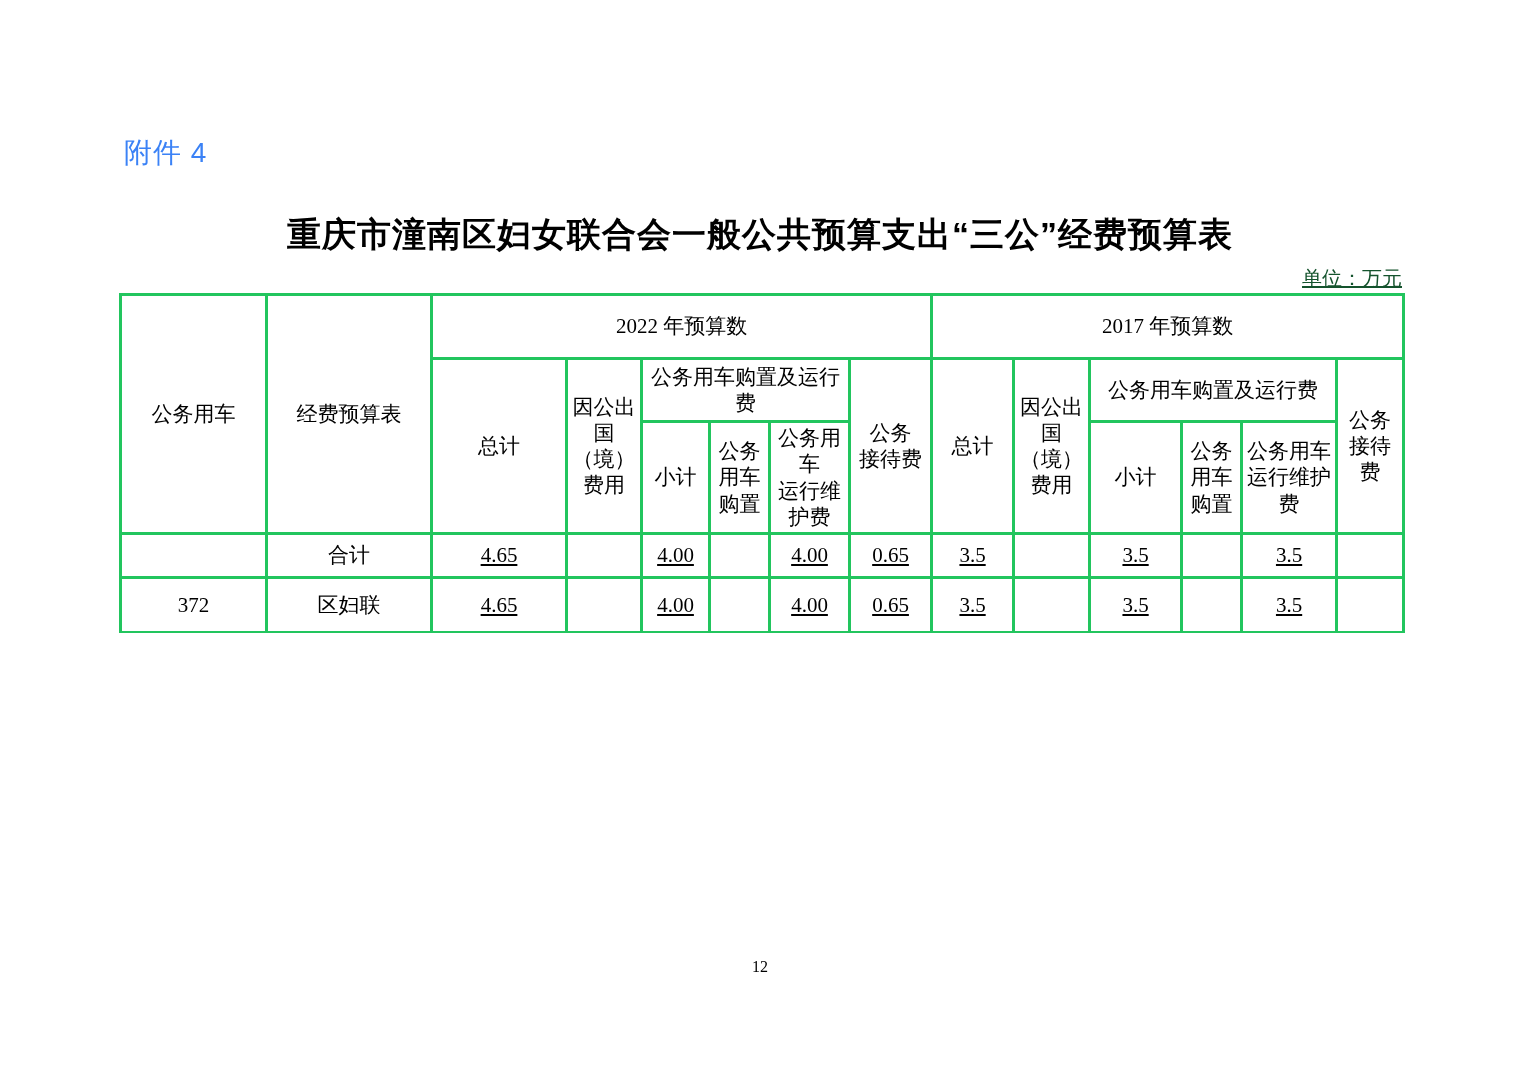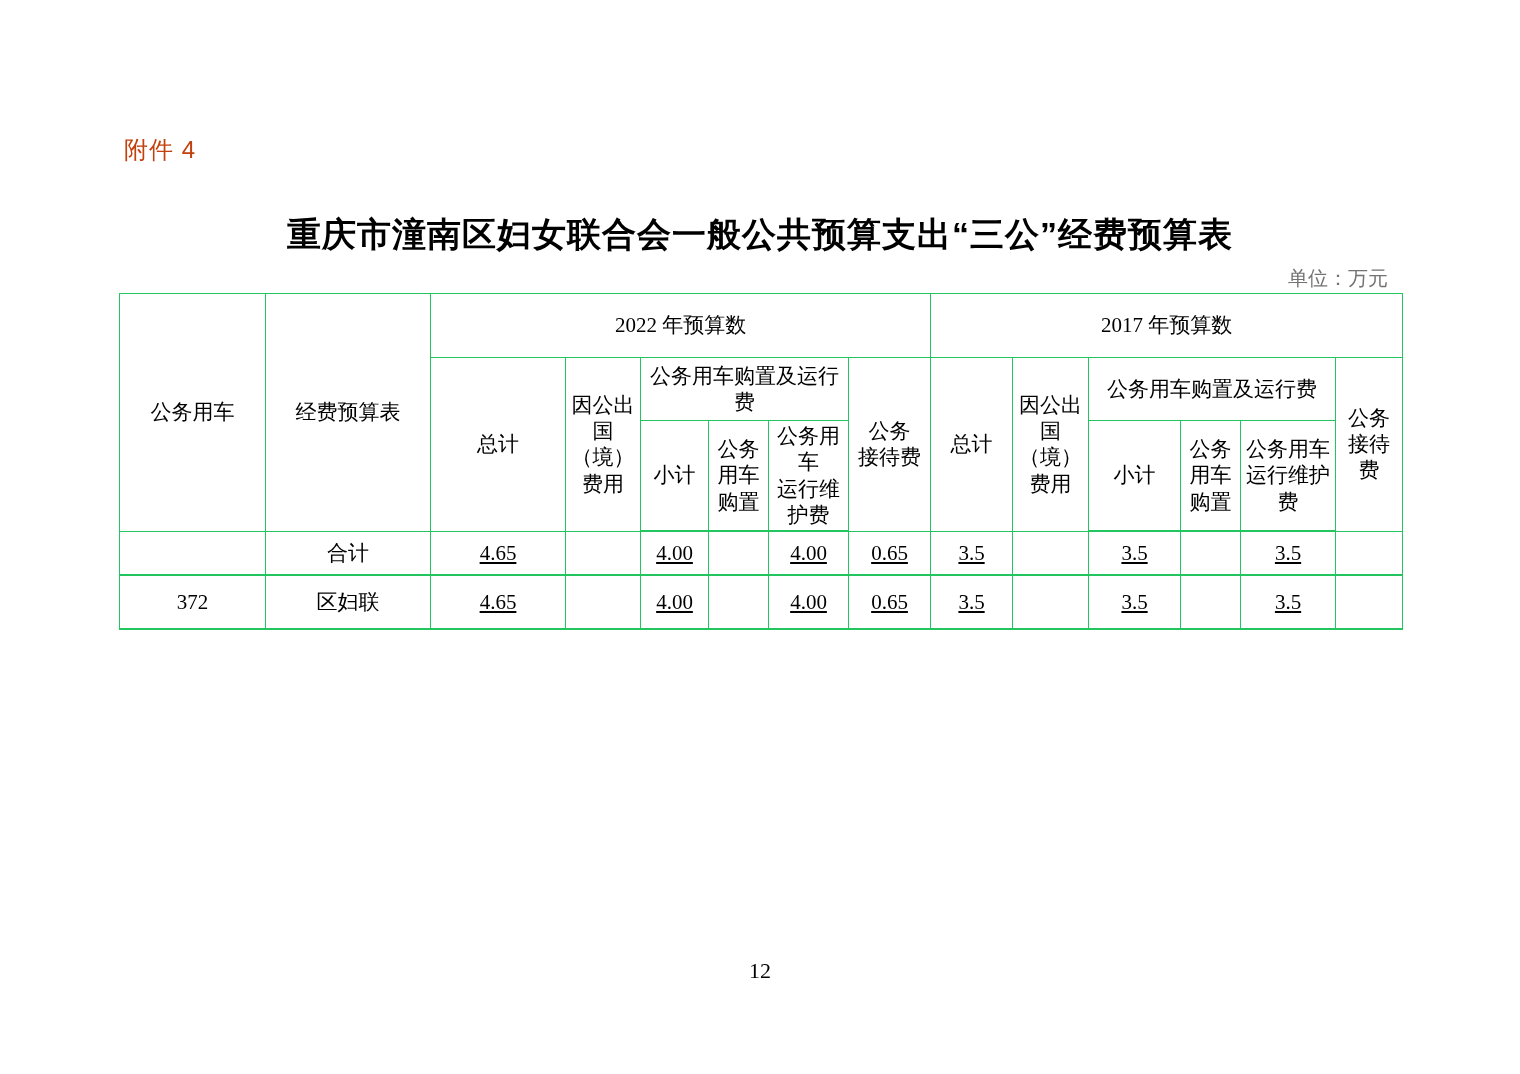--- a/index.html
+++ b/index.html
@@ -10,54 +10,55 @@
     height: 1074px;
     background: #ffffff;
     color: #111;
     font-family: "Liberation Serif", "DejaVu Serif", serif;
     overflow: hidden;
   }
   .attachment {
     position: absolute;
     left: 124px;
     top: 134px;
-    font-size: 24px;
+    font-size: 28px;
     font-family: "Liberation Sans", "DejaVu Sans", sans-serif;
-    color: #c2410c;
+    color: #3b82f6;
     letter-spacing: 1px;
   }
   .title {
     position: absolute;
     left: 0;
     top: 212px;
     width: 100%;
     text-align: center;
     font-size: 34px;
     font-weight: 700;
     font-family: "Liberation Sans", "DejaVu Sans", sans-serif;
     color: #000;
     letter-spacing: 1px;
   }
   .unit-note {
     position: absolute;
-    right: 132px;
+    right: 118px;
     top: 265px;
     font-size: 20px;
-    color: #737373;
+    color: #14532d;
+    text-decoration: underline;
   }
   table.budget {
     position: absolute;
     left: 119px;
     top: 293px;
     border-collapse: collapse;
     table-layout: fixed;
     width: 1283px;
   }
   table.budget td {
-    border: 1px solid #22c55e;
+    border: 3px solid #22c55e;
     vertical-align: middle;
     text-align: center;
     font-size: 21px;
     color: #000;
     white-space: pre-line;
     line-height: 1.25;
     padding: 2px;
     overflow: hidden;
   }
   tr.h1 { height: 64px; }
@@ -72,21 +73,21 @@
     font-size: 22px;
     white-space: nowrap;
     text-decoration: underline;
   }
   .page-number {
     position: absolute;
     left: 0;
     top: 958px;
     width: 100%;
     text-align: center;
-    font-size: 22px;
+    font-size: 16px;
     color: #000;
   }
 </style>
 </head>
 <body>
 
 <div class="page">
 
   <div class="attachment">附件 4</div>
 

